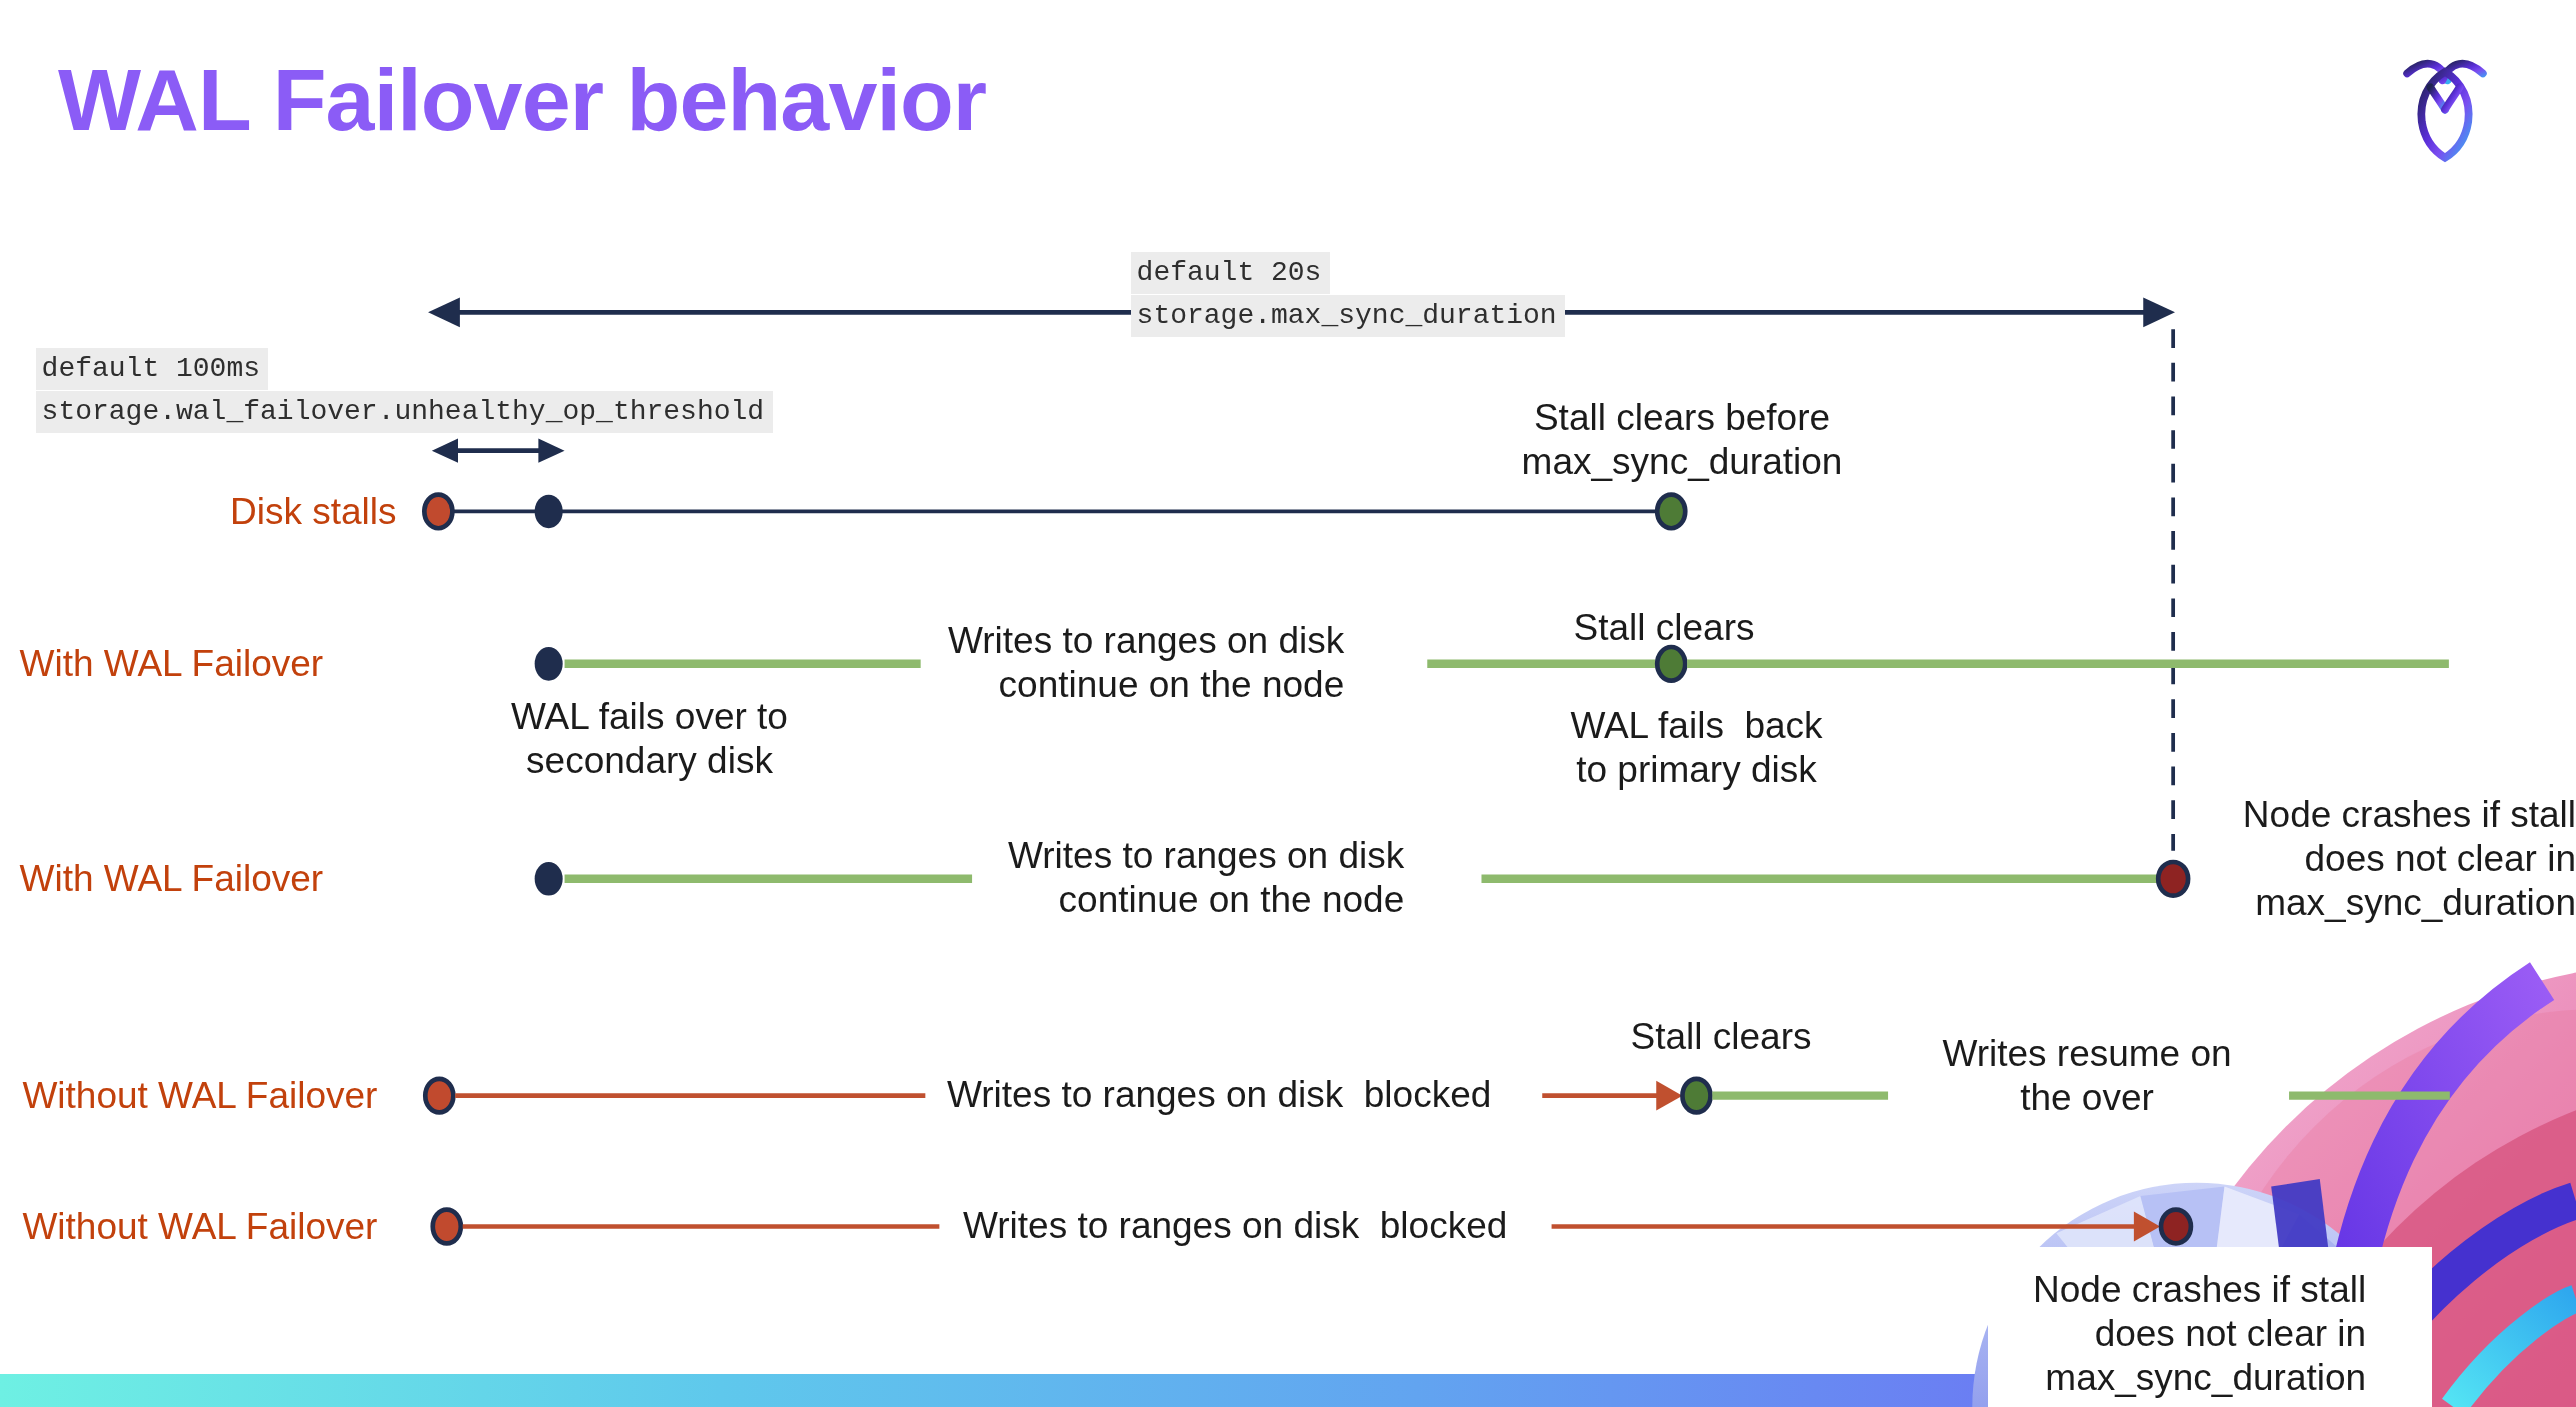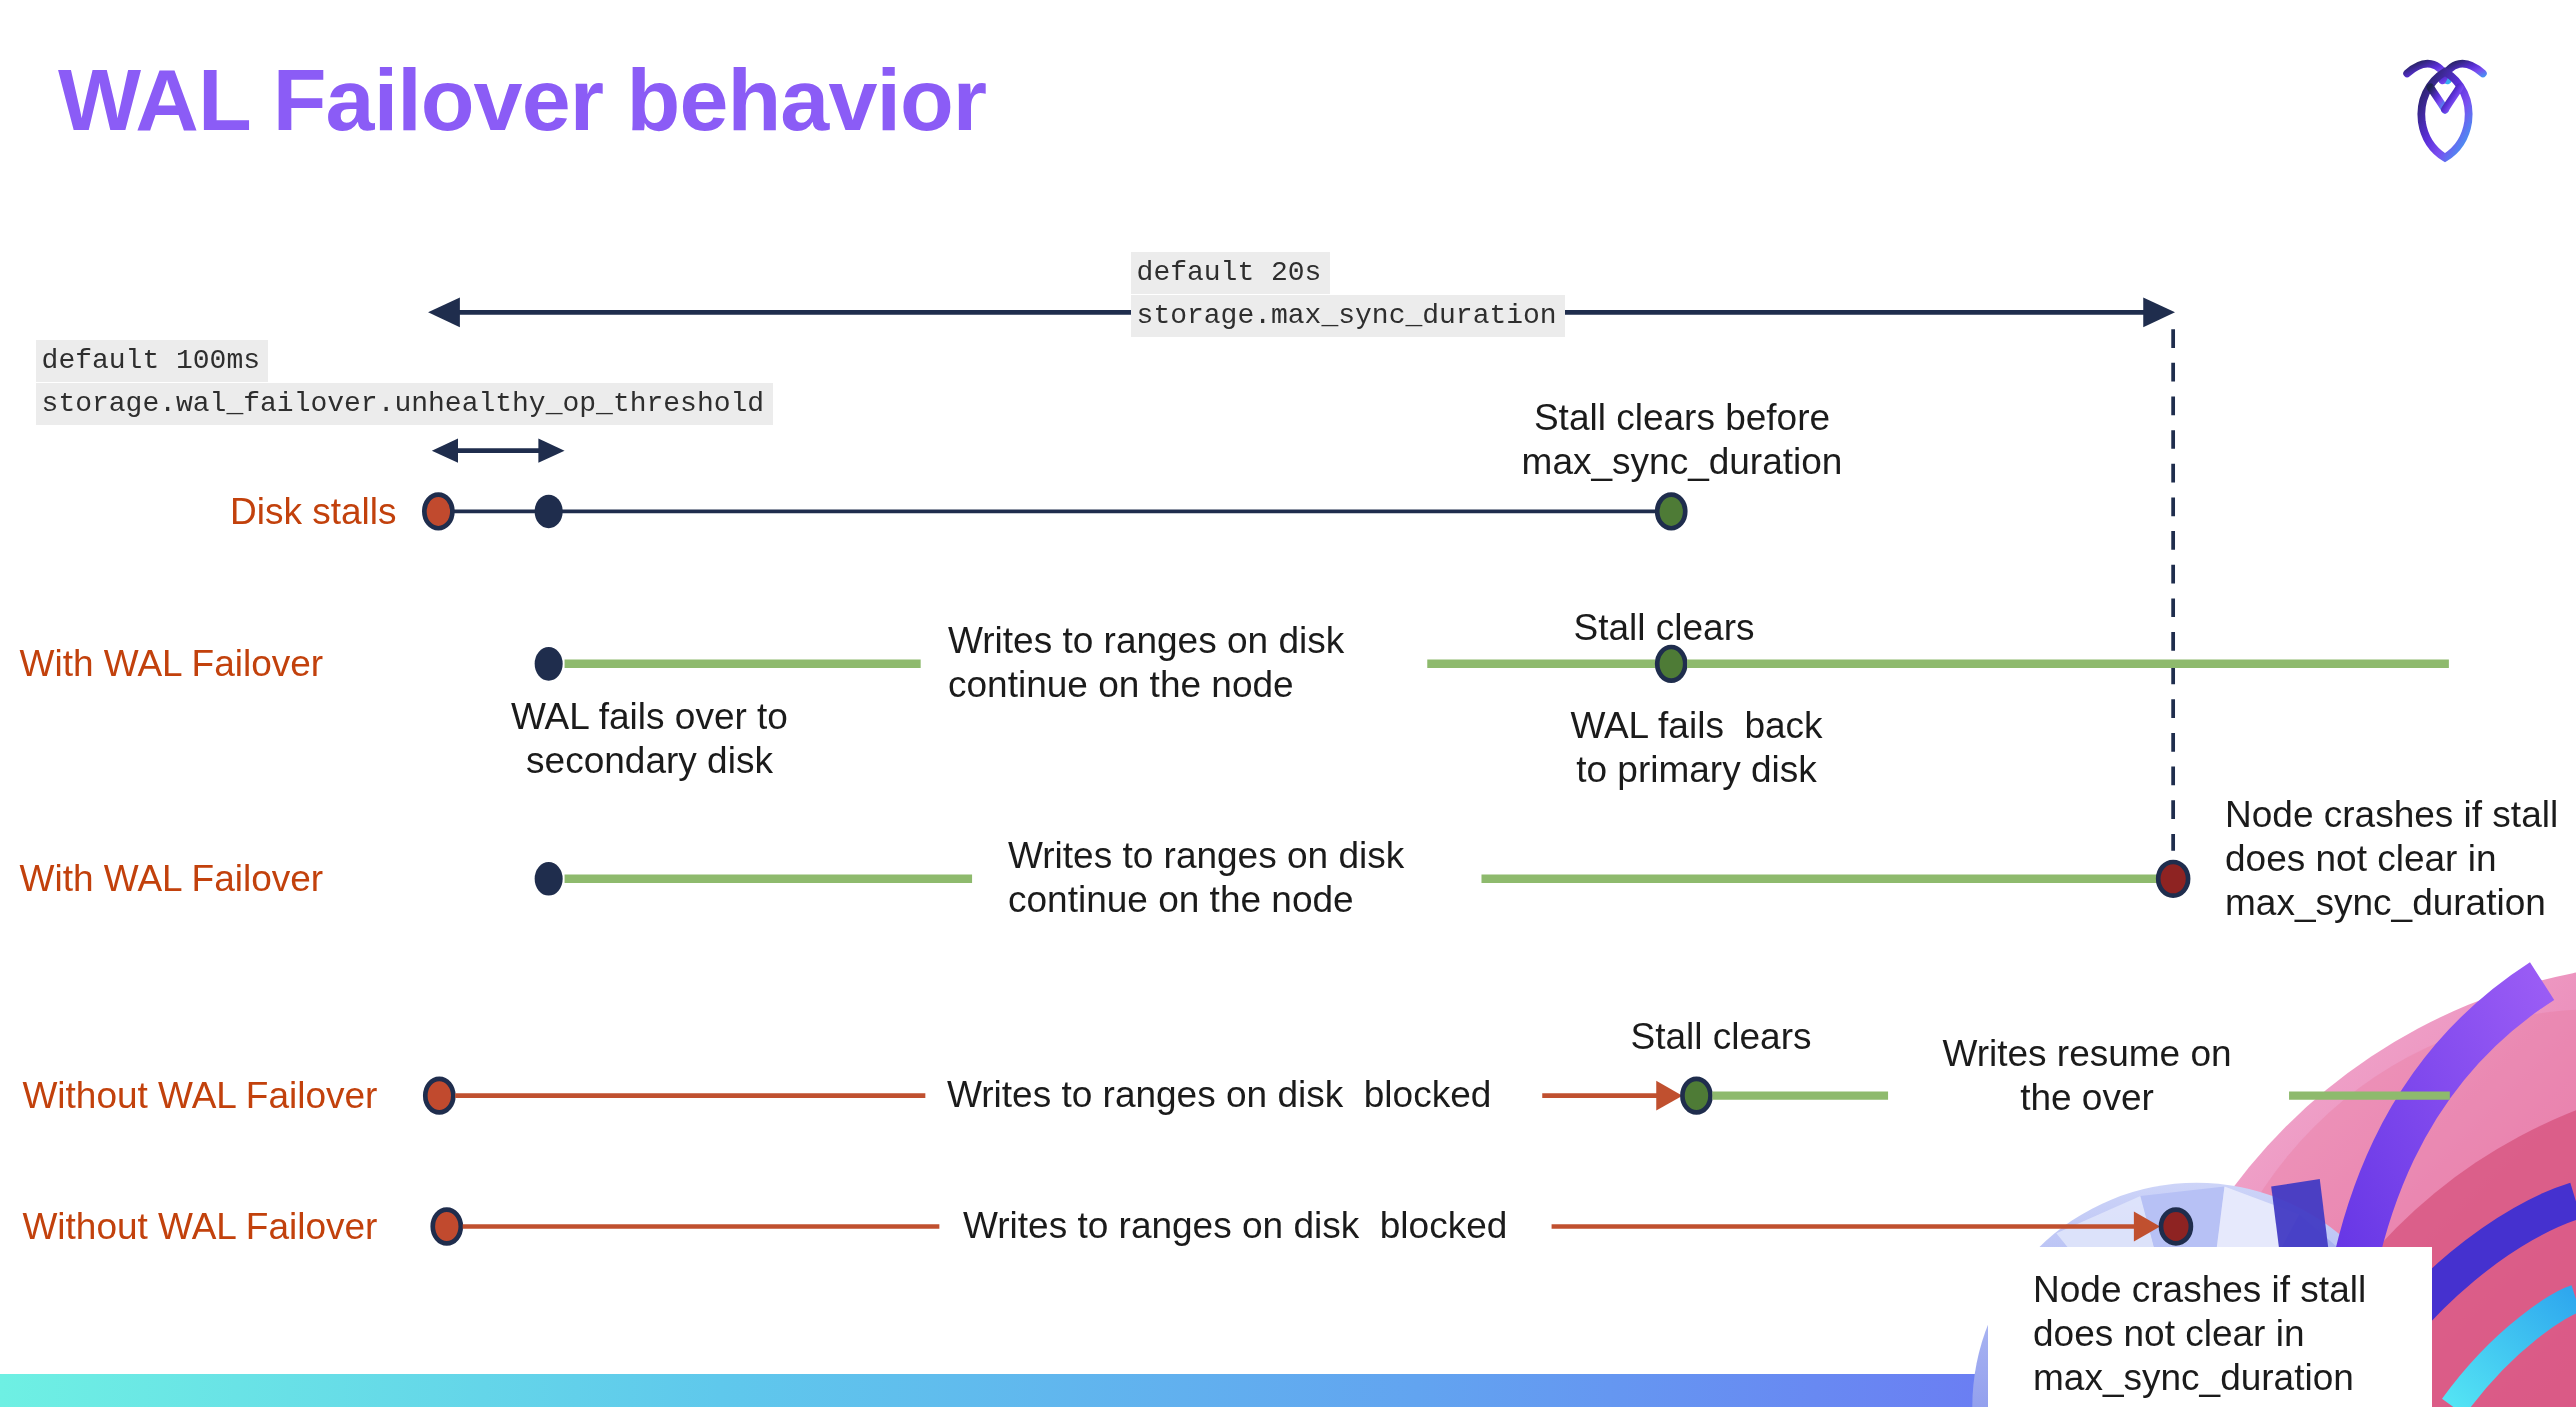--- a/index.html
+++ b/index.html
@@ -5,21 +5,21 @@
   html,body{margin:0;padding:0;background:#fff;}
   #canvas{position:relative;width:2576px;height:1408px;background:#fff;overflow:hidden;
           font-family:"Liberation Sans","DejaVu Sans",sans-serif;color:#1b1b1b;}
   .abs{position:absolute;}
   .prewrap{white-space:pre-wrap;}
   [data-name="page-title"]{left:58px;top:47px;font-size:88px;line-height:105px;font-weight:800;
         color:#8b5cf6;letter-spacing:-0.9px;z-index:4;}
   .code-label{z-index:4;font-family:"Liberation Mono","DejaVu Sans Mono",monospace;
         font-size:28px;line-height:39px;color:#2e2e2e;}
   .code-label span{background:var(--code_bg,#ececec);padding:0.9px 8.4px 1.9px 5.6px;display:table;margin-bottom:1px;}
-  .note{z-index:4;font-size:37px;line-height:44px;color:#1b1b1b;}
+  .note{z-index:4;font-size:37px;line-height:44px;color:#1b1b1b;text-align:right;}
   .row-label{z-index:4;font-size:37px;line-height:45px;color:#c2410c;}
   .center{text-align:center;}
   #lines-svg{position:absolute;left:0;top:0;z-index:3;}
   .navy-line{stroke:var(--navy,#1f2d4d);stroke-width:4;}
   .navy-thick{stroke:var(--navy,#1f2d4d);stroke-width:5;}
   .navy-fill{fill:var(--navy,#1f2d4d);}
   .dash-line{stroke:var(--navy,#1f2d4d);stroke-width:4;stroke-dasharray:20 16;}
   .green-line{stroke:var(--green_line,#8eba6d);stroke-width:9;}
   .red-line{stroke:var(--red,#c0502f);stroke-width:5;}
   .red-fill{fill:var(--red,#c0502f);}
@@ -94,21 +94,21 @@
       <path d="M50,124 L50,68"></path>
       <path d="M50,68 C44,58 38,50 33,42"></path>
       <path d="M50,68 C56,58 62,50 67,42"></path>
     </g>
   </svg>
 
   <div class="abs code-label" style="left:1131px;top:252px;" data-name="max-sync-duration-label">
     <span data-name="max-sync-default-value">default 20s</span>
     <span data-name="max-sync-setting-name">storage.max_sync_duration</span>
   </div>
-  <div class="abs code-label" style="left:36px;top:340px;" data-name="unhealthy-op-threshold-label">
+  <div class="abs code-label" style="left:36px;top:348px;" data-name="unhealthy-op-threshold-label">
     <span data-name="threshold-default-value">default 100ms</span>
     <span data-name="threshold-setting-name">storage.wal_failover.unhealthy_op_threshold</span>
   </div>
 
   <div class="abs row-label" style="left:230px;top:489px;" data-name="row-label-disk-stalls">Disk stalls</div>
   <div class="abs row-label" style="left:19.6px;top:641px;" data-name="row-label-with-wal-failover-1">With WAL Failover</div>
   <div class="abs row-label" style="left:19.6px;top:856px;" data-name="row-label-with-wal-failover-2">With WAL Failover</div>
   <div class="abs row-label" style="left:22.4px;top:1073px;" data-name="row-label-without-wal-failover-1">Without WAL Failover</div>
   <div class="abs row-label" style="left:22.4px;top:1204px;" data-name="row-label-without-wal-failover-2">Without WAL Failover</div>
 

